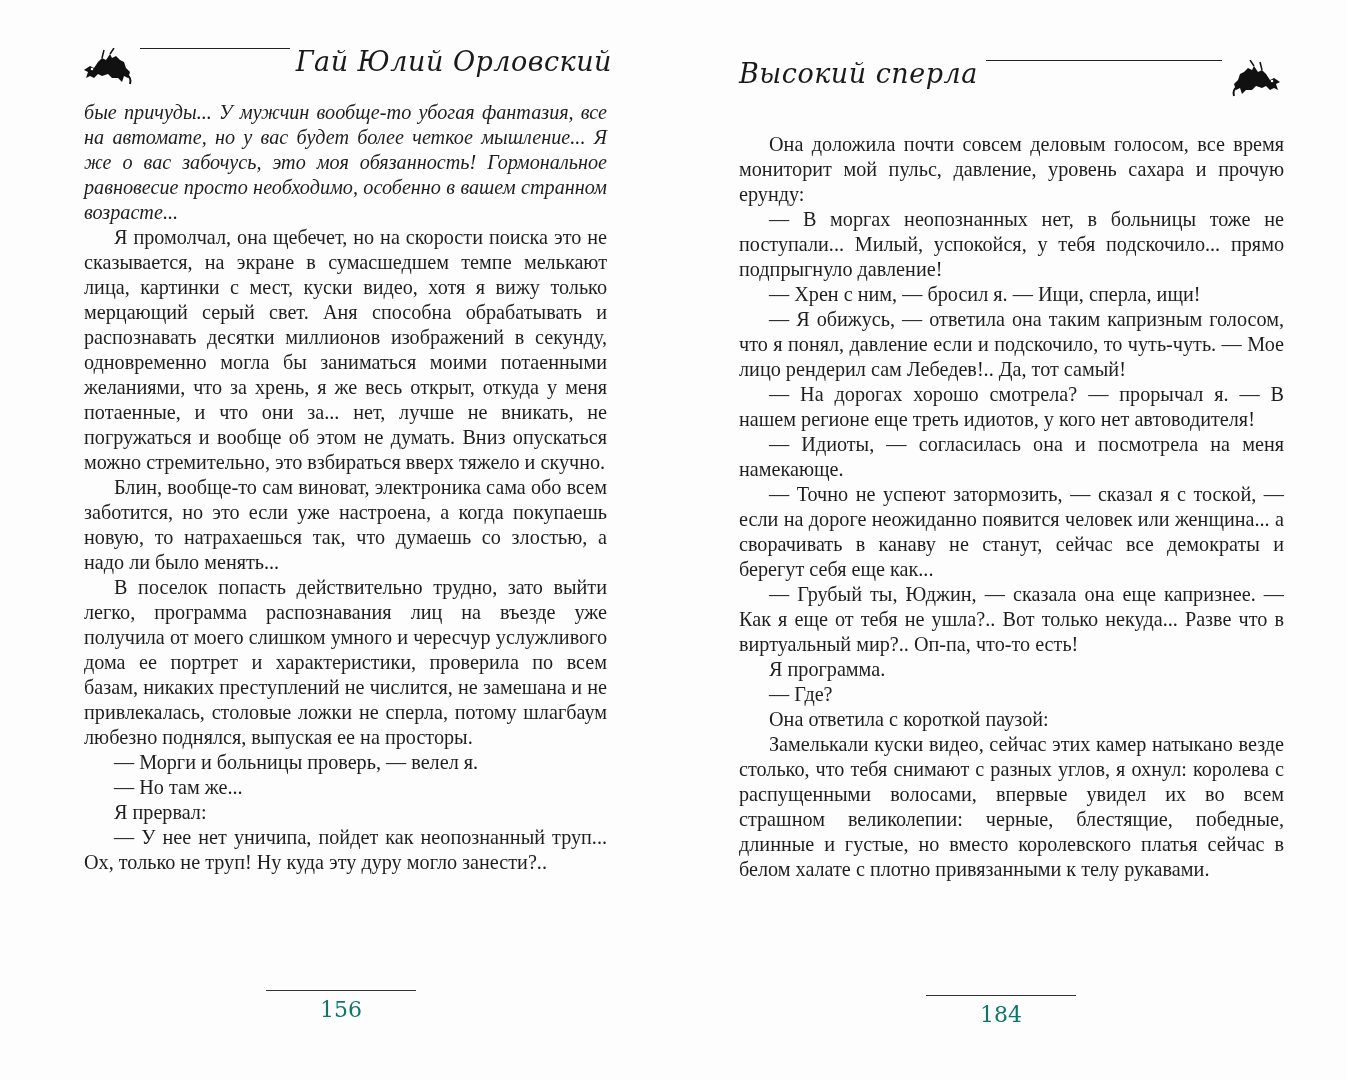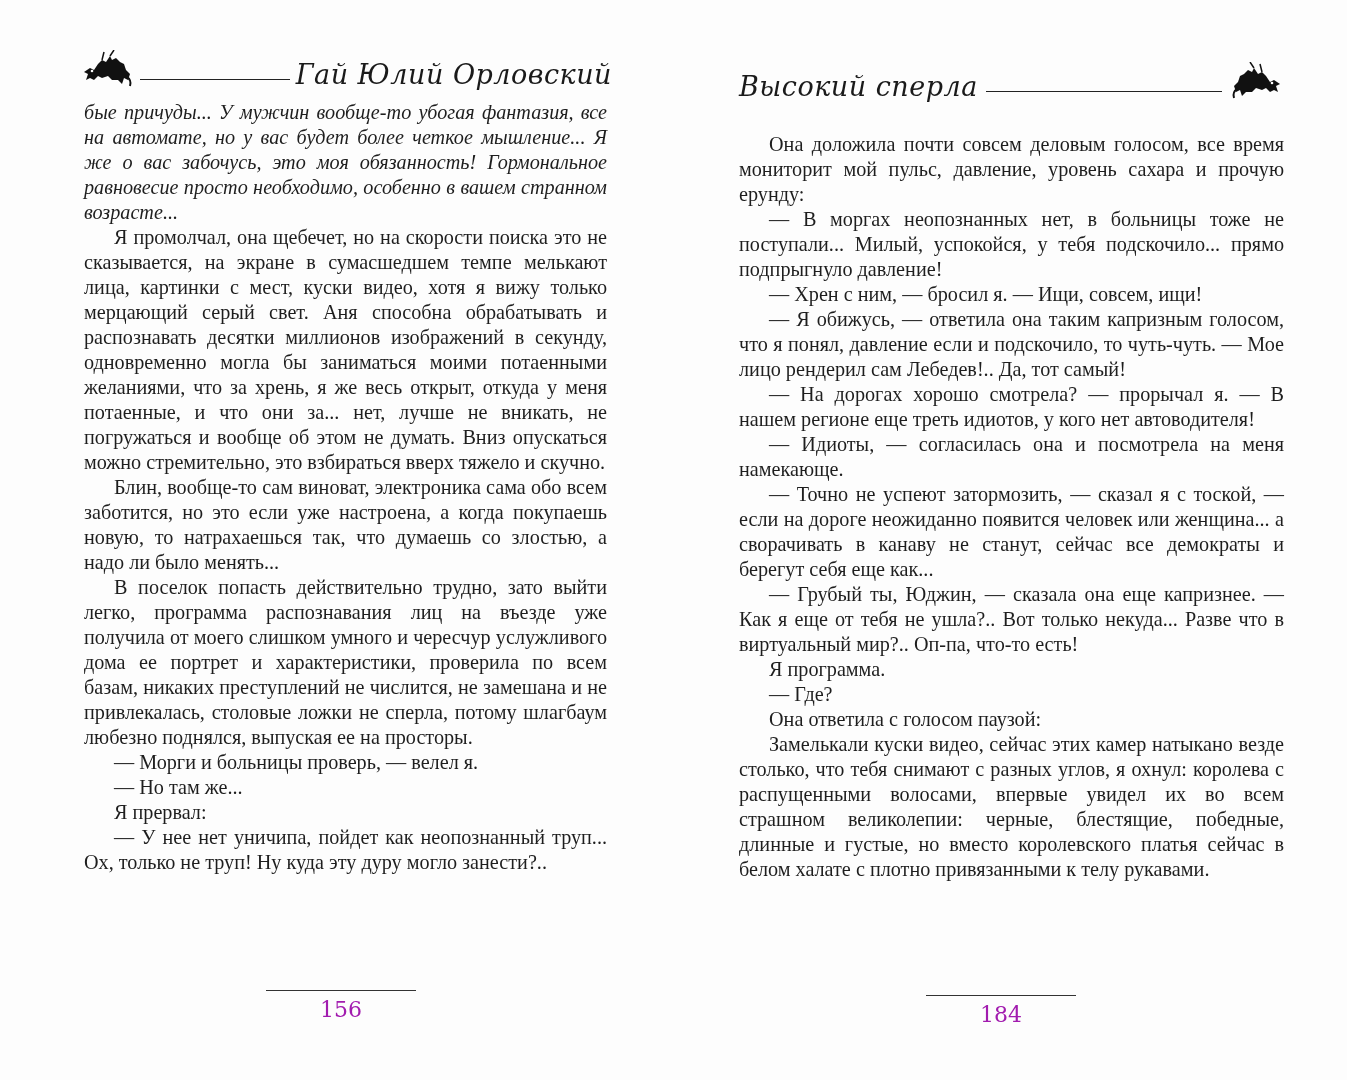--- a/index.html
+++ b/index.html
@@ -6,21 +6,21 @@
   body {
     width: 1347px; height: 1080px; background: #ffffff; overflow: hidden;
     position: relative; color: #1a1a1a;
   }
   .spread { position: absolute; inset: 0; background: #fdfdfd; }
   .page { position: absolute; top: 0; height: 1080px; }
   .page-left { left: 0; width: 673px; }
   .page-right { left: 673px; width: 674px; }
 
   .running-head {
-    position: absolute; display: flex; align-items: flex-end;
+    position: absolute; display: flex; align-items: flex-start;
   }
   .page-left .running-head { left: 80px; top: 48px; width: 532px; height: 42px; }
   .page-right .running-head { left: 66px; top: 60px; width: 545px; height: 42px; }
   .rh-rule { flex: 1; border-bottom: 1.5px solid #222; margin-bottom: 10px; }
   .rh-title {
     font-family: "DejaVu Serif", serif; font-style: italic; font-size: 27px;
     letter-spacing: 0.5px; white-space: nowrap; line-height: 1; padding-bottom: 2px;
   }
   .page-left .rh-title { margin-left: 6px; }
   .page-right .rh-title { margin-right: 8px; }
@@ -35,21 +35,21 @@
   }
   .page-left .text-block { left: 84px; top: 100px; width: 523px; }
   .page-right .text-block { left: 66px; top: 114px; width: 545px; margin-top: 18px; }
   .para { margin: 0; text-indent: 30px; }
   .para.no-indent { text-indent: 0; font-style: italic; }
 
   .folio { position: absolute; text-align: center; }
   .page-left .folio { left: 266px; top: 990px; width: 150px; }
   .page-right .folio { left: 253px; top: 995px; width: 150px; }
   .folio-rule { width: 150px; border-top: 1.2px solid #333; margin: 0 auto 6px auto; }
-  .folio-num { font-family: "DejaVu Serif", serif; font-size: 22px; color: #a21caf; }
+  .folio-num { font-family: "DejaVu Serif", serif; font-size: 22px; color: #0f766e; }
 </style>
 </head>
 <body>
 
 <div class="spread">
 
   <div class="page page-left">
     <div class="running-head">
       <svg class="dragon" viewBox="0 0 56 40">
         <path d="M4 22 L10 18 L14 20 L18 14 L22 10 L26 12 L30 6 L32 10 L36 8 L40 12 L44 14 L46 20 L50 24 L48 30 L44 28 L42 34 L38 30 L32 30 L28 26 L22 28 L18 26 L14 30 L10 28 L6 30 L8 24 Z" fill="#111"></path>
@@ -86,29 +86,29 @@
         <path d="M4 22 L10 18 L14 20 L18 14 L22 10 L26 12 L30 6 L32 10 L36 8 L40 12 L44 14 L46 20 L50 24 L48 30 L44 28 L42 34 L38 30 L32 30 L28 26 L22 28 L18 26 L14 30 L10 28 L6 30 L8 24 Z" fill="#111"></path>
         <path d="M22 10 L24 2 M30 6 L34 0" stroke="#111" stroke-width="1.5"></path>
         <circle cx="12" cy="21" r="1.3" fill="#fff"></circle>
         <path d="M46 26 Q52 30 50 36" stroke="#111" stroke-width="2" fill="none"></path>
       </svg>
     </div>
 
     <div class="text-block">
       <p class="para">Она доложила почти совсем деловым голосом, все время мониторит мой пульс, давление, уровень сахара и прочую ерунду:</p>
       <p class="para">— В моргах неопознанных нет, в больницы тоже не поступали... Милый, успокойся, у тебя подскочило... прямо подпрыгнуло давление!</p>
-      <p class="para">— Хрен с ним, — бросил я. — Ищи, совсем, ищи!</p>
+      <p class="para">— Хрен с ним, — бросил я. — Ищи, сперла, ищи!</p>
       <p class="para">— Я обижусь, — ответила она таким капризным голосом, что я понял, давление если и подскочило, то чуть-чуть. — Мое лицо рендерил сам Лебедев!.. Да, тот самый!</p>
       <p class="para">— На дорогах хорошо смотрела? — прорычал я. — В нашем регионе еще треть идиотов, у кого нет автоводителя!</p>
       <p class="para">— Идиоты, — согласилась она и посмотрела на меня намекающе.</p>
       <p class="para">— Точно не успеют затормозить, — сказал я с тоской, — если на дороге неожиданно появится человек или женщина... а сворачивать в канаву не станут, сейчас все демократы и берегут себя еще как...</p>
       <p class="para">— Грубый ты, Юджин, — сказала она еще капризнее. — Как я еще от тебя не ушла?.. Вот только некуда... Разве что в виртуальный мир?.. Оп-па, что-то есть!</p>
       <p class="para">Я программа.</p>
       <p class="para">— Где?</p>
-      <p class="para">Она ответила с голосом паузой:</p>
+      <p class="para">Она ответила с короткой паузой:</p>
       <p class="para">Замелькали куски видео, сейчас этих камер натыкано везде столько, что тебя снимают с разных углов, я охнул: королева с распущенными волосами, впервые увидел их во всем страшном великолепии: черные, блестящие, победные, длинные и густые, но вместо королевского платья сейчас в белом халате с плотно привязанными к телу рукавами.</p>
     </div>
 
     <div class="folio">
       <div class="folio-rule"></div>
       <span class="folio-num">184</span>
     </div>
   </div>
 </div>
 

